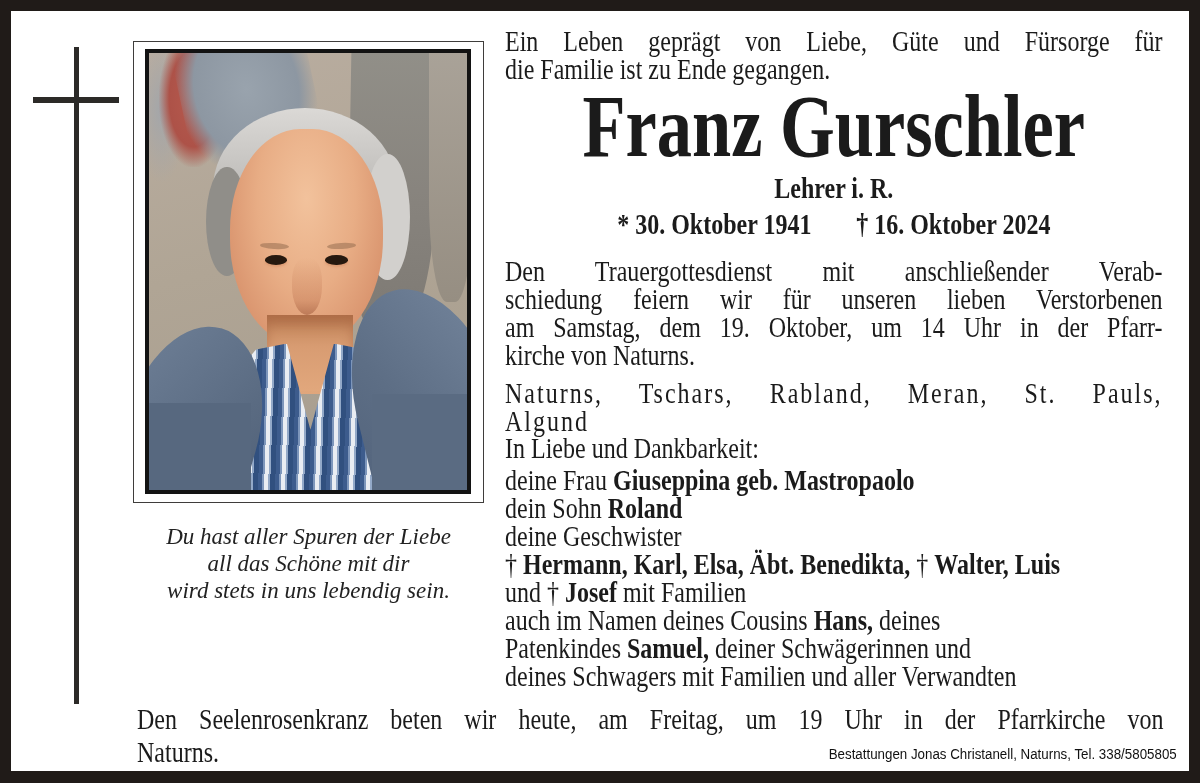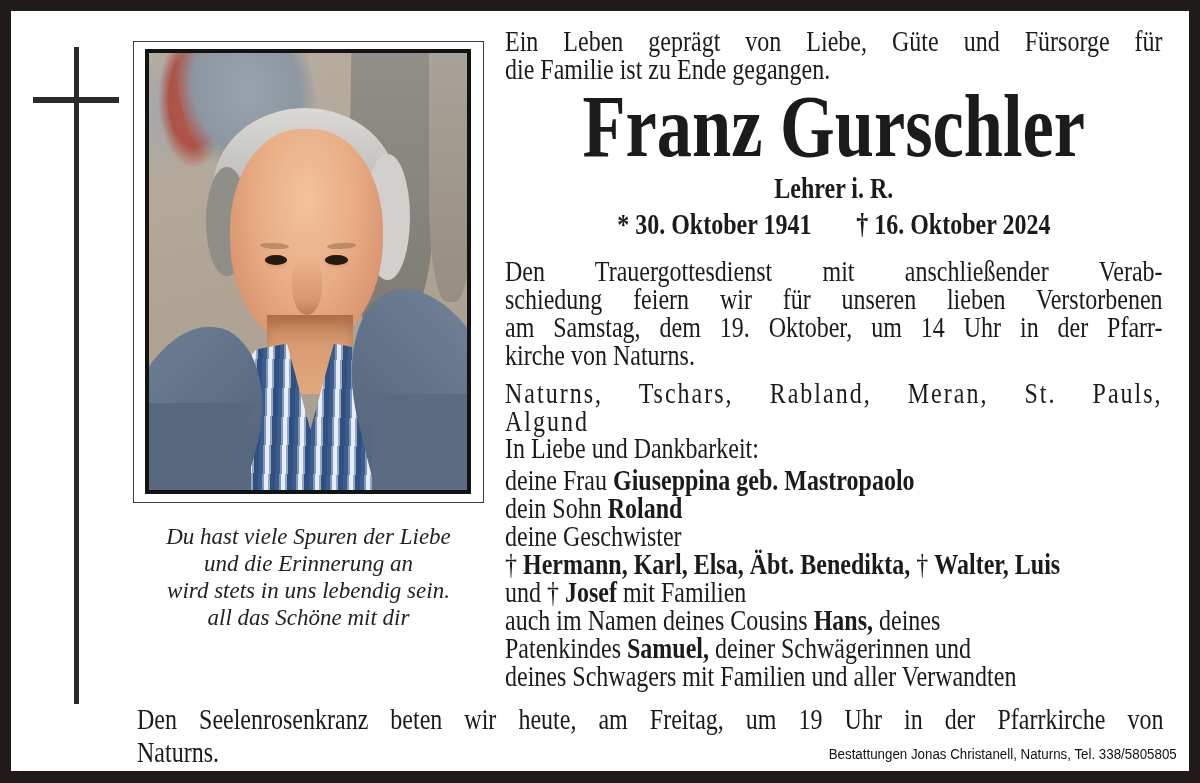--- a/index.html
+++ b/index.html
@@ -118,24 +118,23 @@
       <div class="ph-neck"></div>
       <div class="ph-shirt"></div>
       <div class="ph-jkt-l"></div>
       <div class="ph-jkt-l2"></div>
       <div class="ph-jkt-r"></div>
       <div class="ph-jkt-r2"></div>
     </div>
   </div>
 
   <div class="poem">
-      <div>Du hast viele Spuren der Liebe</div>
-      <div>und die Erinnerung an</div>
+      <div>Du hast aller Spuren der Liebe</div>
+      <div>all das Schöne mit dir</div>
       <div>wird stets in uns lebendig sein.</div>
-      <div>all das Schöne mit dir</div>
     </div>
 
   <div class="rcol">
     <div class="intro jl-block">
         <div>Ein Leben geprägt von Liebe, Güte und Fürsorge für</div>
         <div>die Familie ist zu Ende gegangen.</div>
       </div>
 
     <div class="name">Franz Gurschler</div>
 

